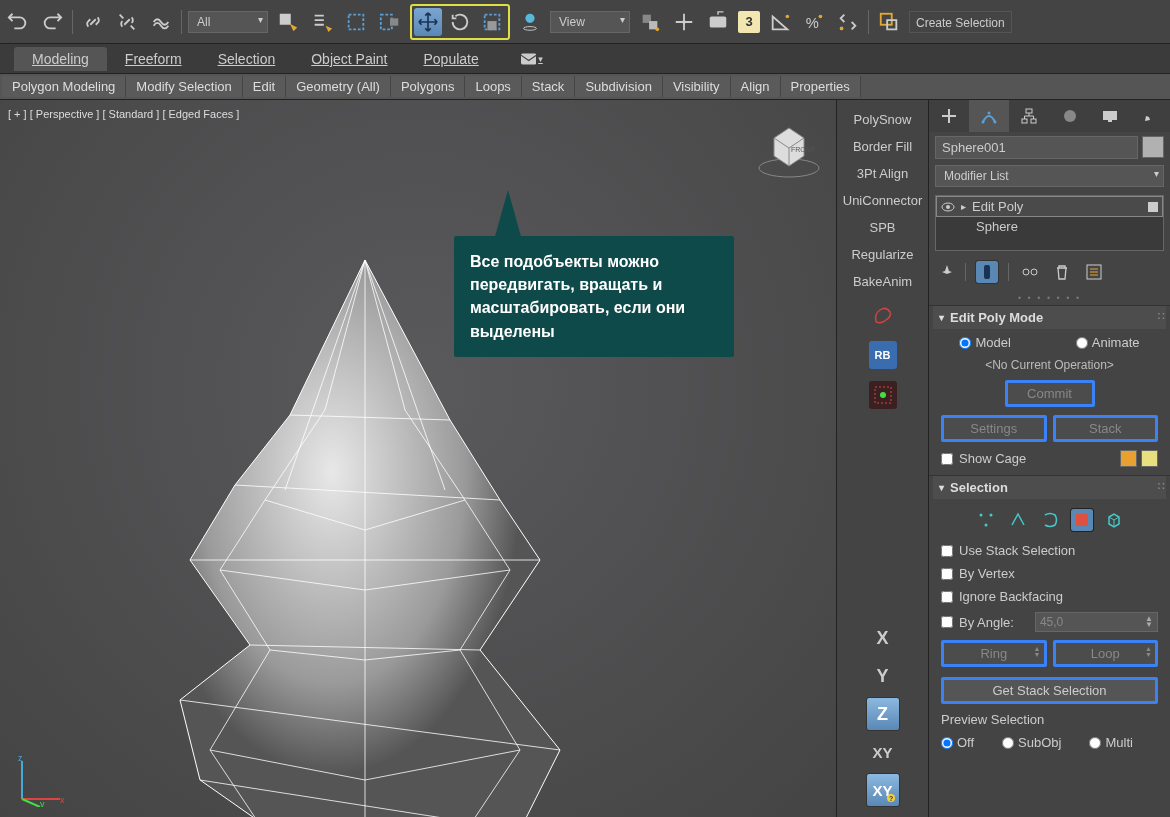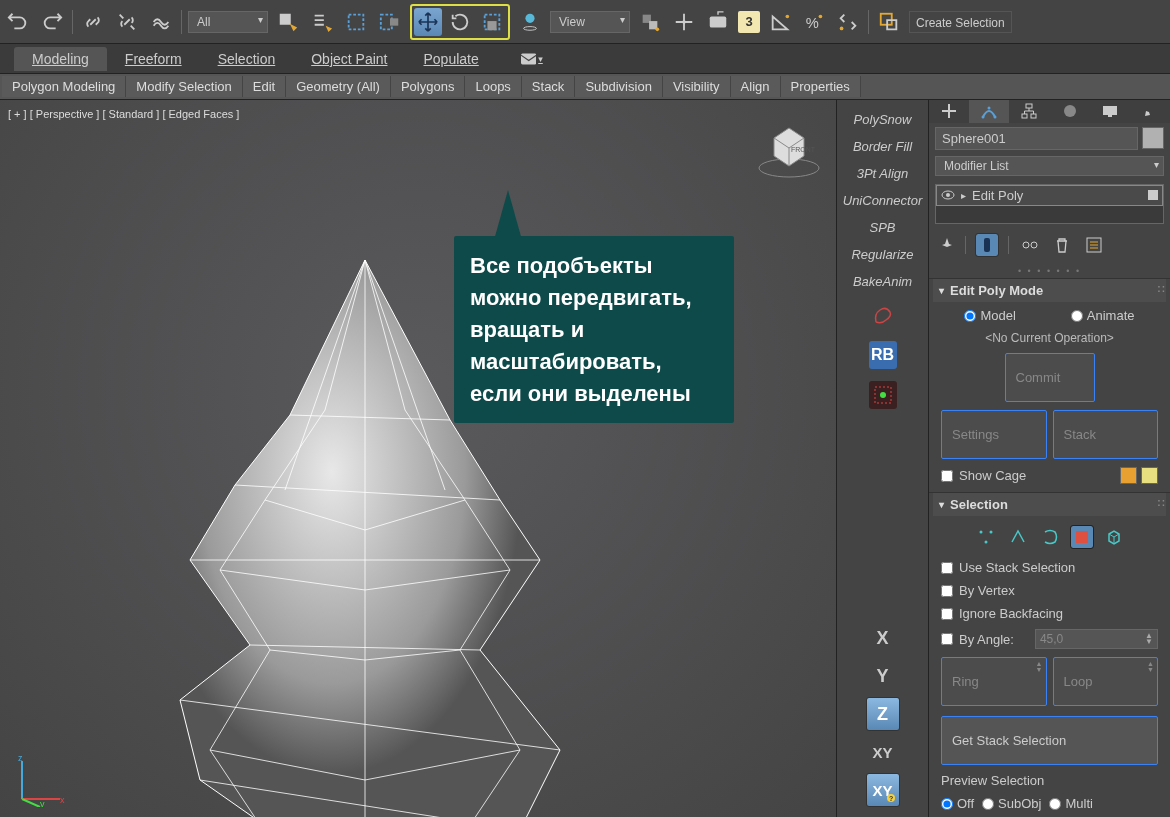--- a/index.html
+++ b/index.html
@@ -30,28 +30,28 @@
 .ribbon .rbtn { padding: 3px 10px; color: #ddd; font-size: 13px; cursor: pointer; border-right: 1px solid #444; background:#5a5a5a; }
 
 .content { flex: 1; display: flex; min-height: 0; }
 
 
 .viewport { flex: 1; background: #4a4a4a; position: relative; display: flex; }
 .vp-canvas { flex: 1; position: relative; background: radial-gradient(circle at 50% 40%, #5a5a5d, #444); }
 .vp-label { position: absolute; top: 8px; left: 8px; color: #ddd; font-size: 11px; }
 .view-cube { position: absolute; top: 20px; right: 14px; width: 66px; height: 62px; }
 .gizmo { position: absolute; bottom: 10px; left: 14px; width: 54px; height: 54px; }
-.callout { position: absolute; top: 136px; left: 454px; width: 280px; height: auto; background: #0f4a4a; color: #fff; padding: 14px 16px; font-size: 22px; line-height: 1.45; border-radius: 2px; font-weight: 600;}
+.callout { position: absolute; top: 136px; left: 454px; width: 280px; height: auto; background: #0f4a4a; color: #fff; padding: 14px 16px; font-size: 16px; line-height: 1.45; border-radius: 2px; font-weight: 600;}
 .callout::before { content: ""; position: absolute; top: -46px; left: 40px; width: 0; height: 0; border-left: 14px solid transparent; border-right: 14px solid transparent; border-bottom: 50px solid #0f4a4a; }
 .mesh { position: absolute; top: 150px; left: 140px; width: 450px; height: 620px; }
 
 
 .plugin-bar { width: 92px; background: #444; border-left: 1px solid #222; display: flex; flex-direction: column; align-items: center; padding-top: 12px; gap: 12px; }
-.plugin-btn { color: #ccc; font-size: 13px; cursor: pointer; text-align: center; font-style: italic; }
-.plugin-icon { width: 28px; height: 28px; border-radius: 3px; display: flex; align-items: center; justify-content: center; cursor: pointer; font-size: 16px; font-weight: bold;}
+.plugin-btn { color: #ccc; font-size: 13px; cursor: pointer; text-align: center; }
+.plugin-icon { width: 28px; height: 28px; border-radius: 3px; display: flex; align-items: center; justify-content: center; cursor: pointer; font-size: 11px; font-weight: bold;}
 .axis-group { margin-top: auto; margin-bottom: 10px; display: flex; flex-direction: column; gap: 4px; }
 .axis-btn { width: 34px; height: 34px; display: flex; align-items: center; justify-content: center; font-size: 18px; font-weight: bold; color: #ccc; cursor: pointer; border-radius: 3px;}
 .axis-btn.active { background: linear-gradient(#8ab8e0,#5a88b5); color: #fff; border: 1px solid #333;}
 .axis-btn.xy { font-size: 15px; }
 
 
 .panel { width: 242px; background: #444; border-left: 1px solid #222; display: flex; flex-direction: column; font-size: 13px; }
 .panel-tabs { display: flex; height: 32px; background: #3f3f3f; }
 .panel-tabs .pt { flex: 1; display: flex; align-items: center; justify-content: center; cursor: pointer; }
 .panel-tabs .pt svg { width: 18px; height: 18px; }
@@ -67,26 +67,26 @@
 .stack-icons .si { width: 22px; height: 22px; display: flex; align-items: center; justify-content: center; cursor: pointer; }
 .stack-icons .si.active { background: #5a88b5; border-radius: 2px; outline:1px solid #333;}
 .stack-icons .pin { width: 16px; }
 .stack-icons .sep { width:1px;height:18px;background:#666;}
 
 .rollout { border-top: 1px solid #333; padding: 0 4px; margin-top:2px; position:relative;}
 .rollout-header { display: flex; align-items: center; gap: 6px; padding: 4px 6px; font-weight: 600; color: #ddd; cursor: pointer; background:#4d4d4d;}
 .rollout-header::before { content: "▾"; font-size: 10px; }
 .rollout-body { padding: 6px 8px; display: flex; flex-direction: column; gap: 8px; }
 
-.radio-row { display: flex; align-items: flex-end; gap: 8px; }
+.radio-row { display: flex; align-items: flex-end; gap: 28px; }
 .radio { display: flex; align-items: center; gap: 4px; color: #ccc; cursor: pointer; }
 .radio input { width: 12px; height: 12px; }
 .op-text { text-align: center; font-size: 12px; color: #bbb; }
 
-.btn { background: #555; border: 1px solid #3b82f6; padding: 16px 10px; color: #ccc; text-align: left; font-size: 13px; cursor: pointer; border-radius: 2px; }
+.btn { background: #555; border: 3px solid #3b82f6; padding: 3px 10px; color: #ccc; text-align: center; font-size: 13px; cursor: pointer; border-radius: 2px; }
 .btn.disabled { color: #888; cursor: default; background:#4c4c4c;}
 .btn-row { display: flex; gap: 6px; justify-content: center; }
 .btn-row .btn { flex: 1; }
 
 .check-row { display: flex; align-items: center; gap: 6px; color: #ccc; cursor: pointer; }
 .check-row input { width: 12px; height: 12px; }
 .cage-colors { display: flex; gap: 4px; margin-left: auto; }
 .cage-colors span { width: 17px; height: 17px; border: 1px solid #666; }
 
 .sel-icons { display: flex; gap: 10px; padding: 4px 2px; justify-content: center; }
@@ -398,20 +398,23 @@
 
       <div class="mod-stack">
         <div class="mod-row active">
           <svg class="eye" viewBox="0 0 14 14">
               <ellipse cx="7" cy="7" rx="6" ry="4" fill="none" stroke="#ccc"></ellipse>
               <circle cx="7" cy="7" r="2" fill="#ccc"></circle>
             </svg>
           <span style="font-size:10px;">▸</span>
           <span>Edit Poly</span>
           <span style="margin-left:auto;width:10px;height:10px;background:#ccc;"></span>
+        </div>
+        <div class="mod-row" style="padding-left:40px;">
+          <span>Sphere</span>
         </div>
       </div>
 
       <div class="stack-icons">
         <div class="si pin">
             <svg width="14" height="18" viewBox="0 0 14 18">
               <path d="M7 2 L9 8 L12 9 L7 11 L7 17 L7 11 L2 9 L5 8 Z" fill="#ccc"></path>
             </svg>
           </div>
         <div class="sep"></div>

